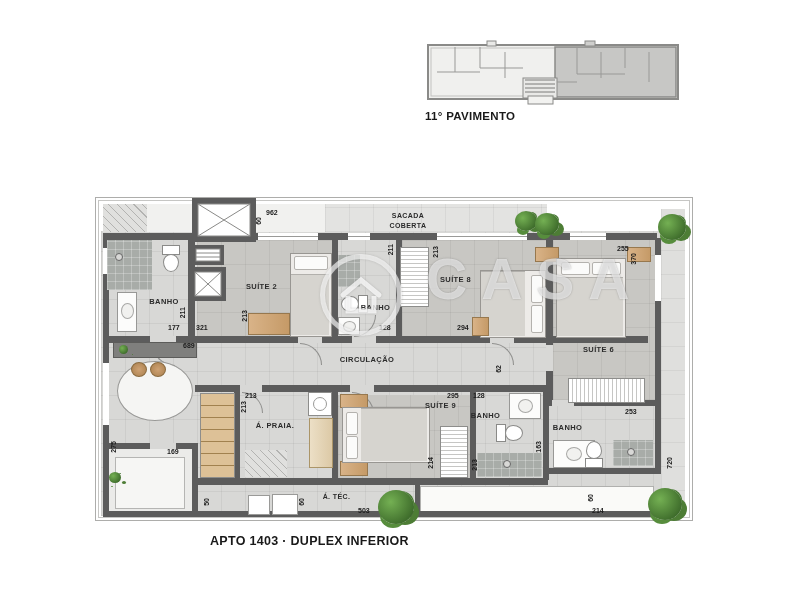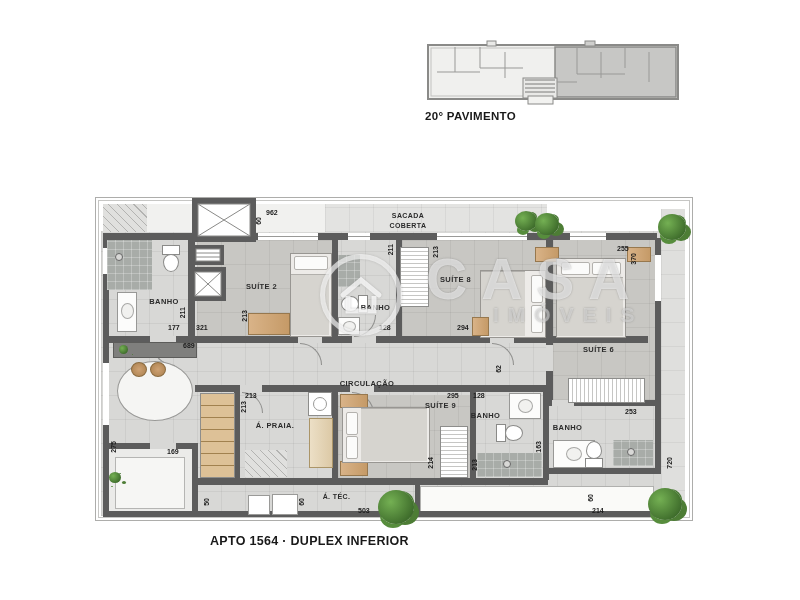--- a/index.html
+++ b/index.html
@@ -87,21 +87,21 @@
     </g>
     <g stroke="#7c7c7a" stroke-width="1">
       <line x1="100" y1="42" x2="130" y2="42"></line>
         <line x1="100" y1="46" x2="130" y2="46"></line>
       <line x1="100" y1="50" x2="130" y2="50"></line>
         <line x1="100" y1="54" x2="130" y2="54"></line>
     </g>
     <rect x="62" y="3" width="9" height="5" fill="#e9e9e7" stroke="#8a8a88"></rect>
     <rect x="160" y="3" width="10" height="5" fill="#cfcfcd" stroke="#8a8a88"></rect>
   </svg>
-  <div class="kplabel" style="left:0px;top:72px;">20° PAVIMENTO</div>
+  <div class="kplabel" style="left:0px;top:72px;">11° PAVIMENTO</div>
 </div>
 
 <div class="plan">
 
   <div class="frame" style="left:0px;top:2px;width:596px;height:322px;"></div>
   <div class="frame" style="left:3px;top:5px;width:590px;height:316px;border-color:#c6c6c4;"></div>
 
   <div class="floor grid" style="left:6px;top:36px;width:560px;height:285px;background-color:#d8d8d6;"></div>
   <div class="floor" style="left:8px;top:9px;width:222px;height:28px;background:#f1f1ef;"></div>
   <div class="diag" style="left:8px;top:9px;width:44px;height:28px;"></div>
@@ -277,21 +277,21 @@
 
   <div class="rlabel" style="left:282px;top:16px;width:62px;line-height:10px;font-size:7px;">
     <span>SACADA</span><br>
     <span>COBERTA</span>
   </div>
   <div class="rlabel" style="left:48px;top:102px;width:42px;">BANHO</div>
   <div class="rlabel" style="left:139px;top:87px;width:55px;">SUÍTE 2</div>
   <div class="rlabel" style="left:258px;top:108px;width:45px;">BANHO</div>
   <div class="rlabel" style="left:333px;top:80px;width:55px;">SUÍTE 8</div>
   <div class="rlabel" style="left:476px;top:150px;width:55px;">SUÍTE 6</div>
-  <div class="rlabel" style="left:222px;top:160px;width:100px;margin-top:24px;">CIRCULAÇÃO</div>
+  <div class="rlabel" style="left:222px;top:160px;width:100px;">CIRCULAÇÃO</div>
   <div class="rlabel" style="left:150px;top:226px;width:60px;">Á. PRAIA.</div>
   <div class="rlabel" style="left:318px;top:206px;width:55px;">SUÍTE 9</div>
   <div class="rlabel" style="left:368px;top:216px;width:45px;">BANHO</div>
   <div class="rlabel" style="left:445px;top:228px;width:55px;">BANHO</div>
   <div class="rlabel" style="left:214px;top:298px;width:55px;font-size:7px;">Á. TÉC.</div>
 
   <div class="dim" style="left:171px;top:14px;">962</div>
   <div class="dimv" style="left:160px;top:22px;">60</div>
   <div class="dim" style="left:73px;top:129px;">177</div>
   <div class="dimv" style="left:84px;top:112px;">211</div>
@@ -325,17 +325,16 @@
 
 <div class="wm" style="left:320px;top:254px;">
   <div class="wm-circle">
     <svg width="44" height="40" viewBox="0 0 44 40">
       <path d="M4 20 L22 5 L40 20" fill="none" stroke="rgba(255,255,255,0.75)" stroke-width="5" stroke-linecap="round"></path>
       <path d="M9 21 V36 H35 V21" fill="none" stroke="rgba(255,255,255,0.75)" stroke-width="5"></path>
     </svg>
   </div>
   <div class="wm-text">
     <div class="wm-l1">CASA</div>
-    <div class="wm-l3">IMÓVEIS</div>
   </div>
 </div>
 
-<div class="title" style="left:210px;top:534px;">APTO 1564 · DUPLEX INFERIOR</div>
+<div class="title" style="left:210px;top:534px;">APTO 1403 · DUPLEX INFERIOR</div>
 
 </body></html>

